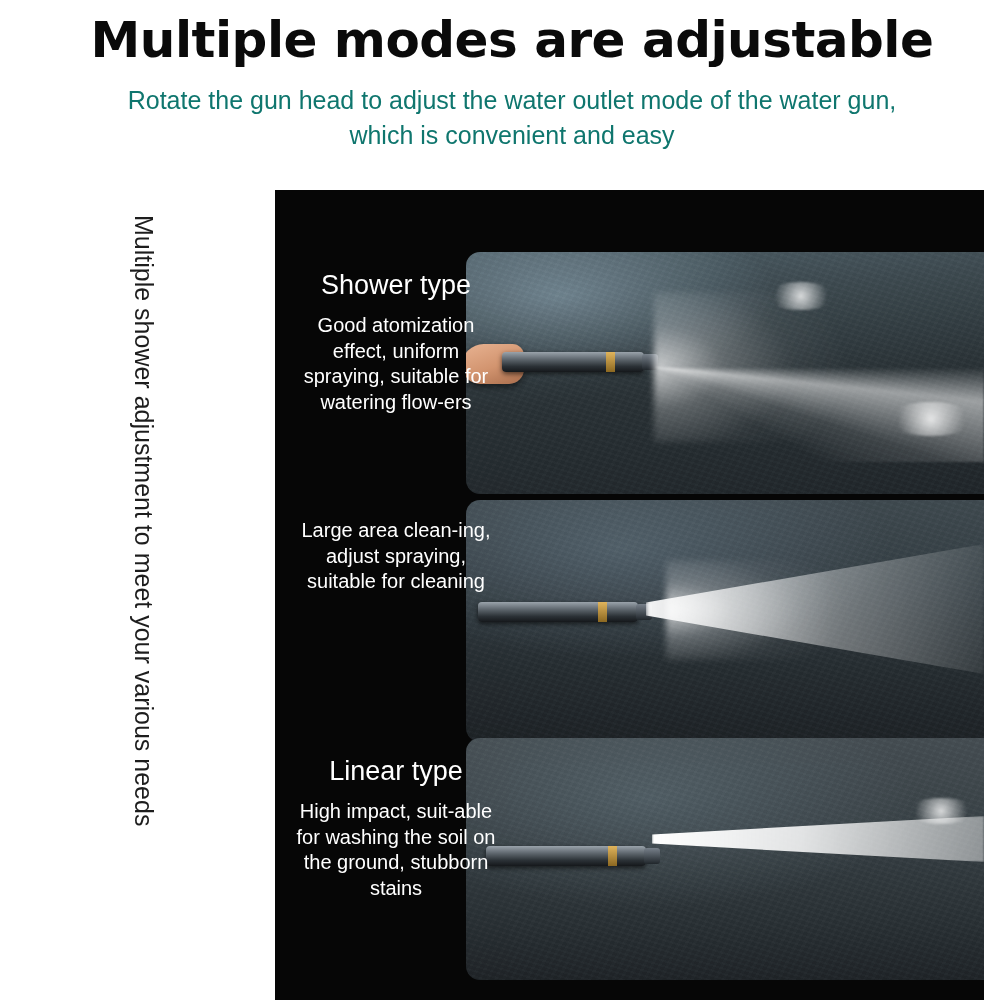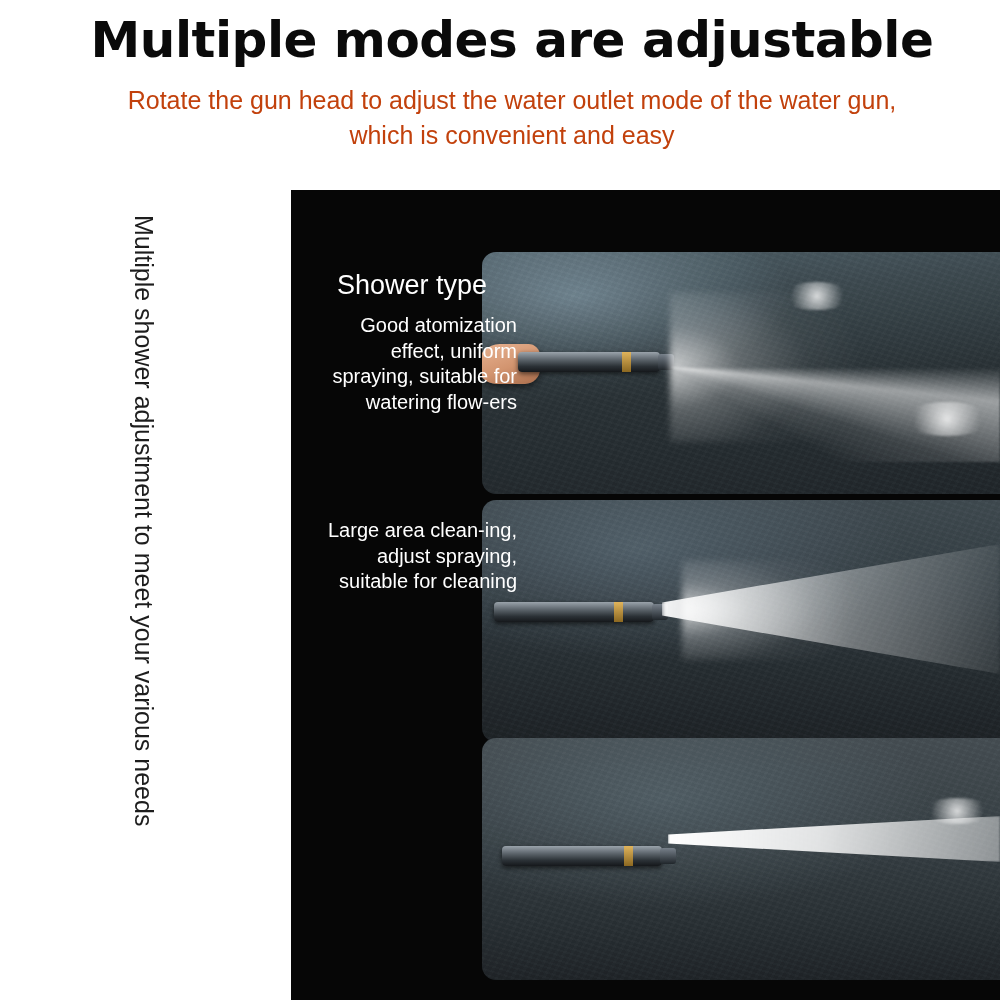--- a/index.html
+++ b/index.html
@@ -32,21 +32,21 @@
     letter-spacing: -0.5px;
     line-height: 1.05;
     color: #0a0a0a;
     font-family: "DejaVu Sans", sans-serif;
   }
   .subline {
     margin: 16px auto 0 auto;
     width: 800px;
     font-size: 25px;
     line-height: 1.4;
-    color: #c2410c;
+    color: #0f766e;
     font-family: "Liberation Sans", sans-serif;
   }
 
   
   .side-caption {
     position: absolute;
     left: 158px;
     top: 215px;
     width: 760px;
     height: 40px;
@@ -54,21 +54,21 @@
     transform: rotate(90deg);
     font-size: 25px;
     color: #1d1d1d;
     white-space: nowrap;
     font-family: "Liberation Sans", sans-serif;
   }
 
   
   .panel {
     position: absolute;
-    left: 291px;
+    left: 275px;
     top: 190px;
     width: 709px;
     height: 810px;
     background: #060606;
     overflow: hidden;
   }
 
   .mode {
     position: absolute;
     left: 0;
@@ -190,21 +190,20 @@
   .mode-title {
     font-size: 27px;
     line-height: 1.15;
     margin-bottom: 12px;
     font-family: "Liberation Sans", sans-serif;
   }
   .mode-desc {
     font-size: 20px;
     line-height: 1.28;
     font-family: "Liberation Sans", sans-serif;
-    text-align: right;
   }
 </style>
 </head>
 <body>
 
 <div class="header">
   <h1 class="headline">Multiple modes are adjustable</h1>
   <p class="subline">Rotate the gun head to adjust the water outlet mode of the water gun, which is convenient and easy</p>
 </div>
 
@@ -258,15 +257,19 @@
 
       <div class="gun" style="left:20px; top:108px; width:160px;">
         <div class="band" style="left:122px;"></div>
         <div class="tip"></div>
       </div>
 
       <div class="spray jet" style="left:186px; top:78px; width:332px; height:46px;"></div>
       <div class="splash" style="left:440px; top:60px; width:70px; height:26px;"></div>
     </div>
 
+    <div class="mode-text">
+      <div class="mode-title">Linear type</div>
+      <div class="mode-desc">High impact, suit-able for washing the soil on the ground, stubborn stains</div>
+    </div>
   </div>
 
 </div>
 
 </body></html>

